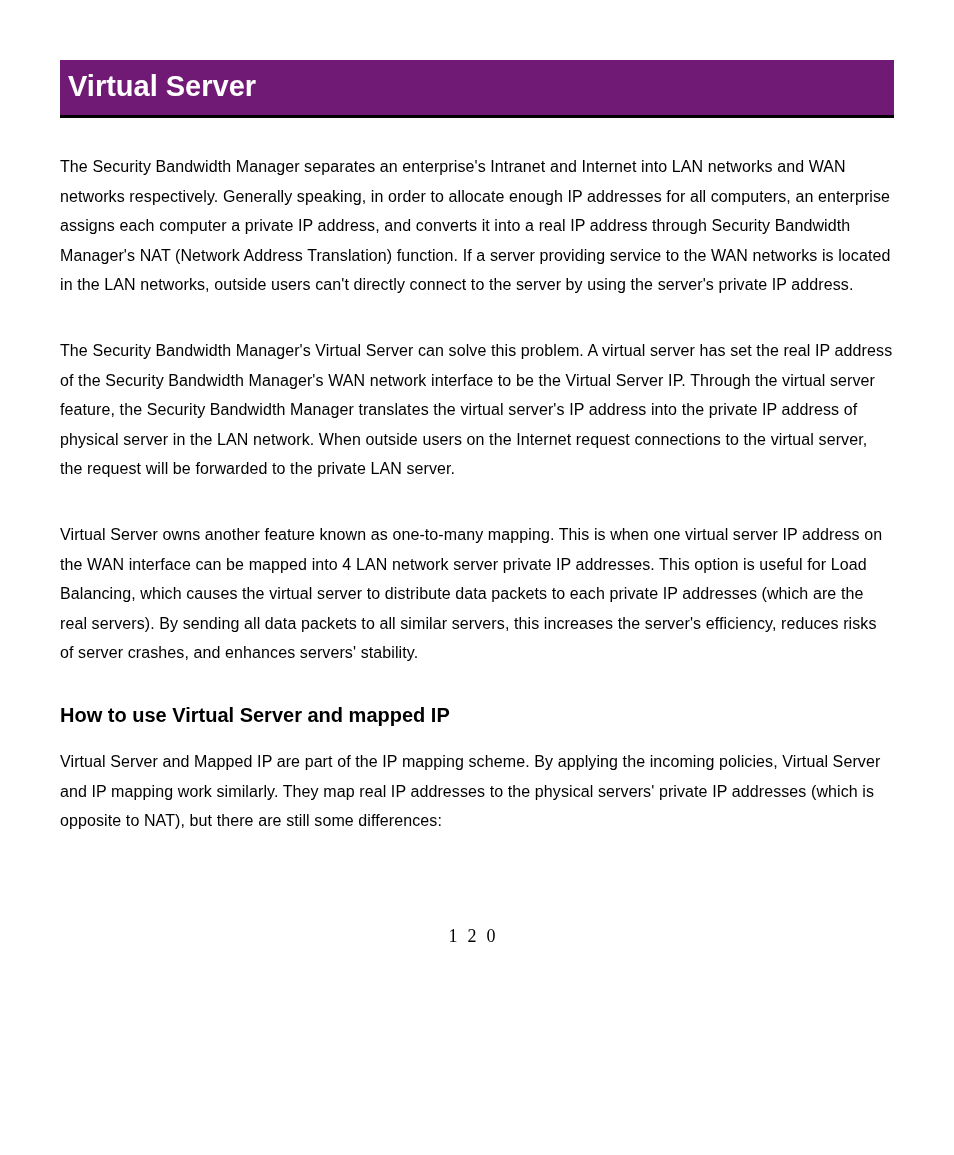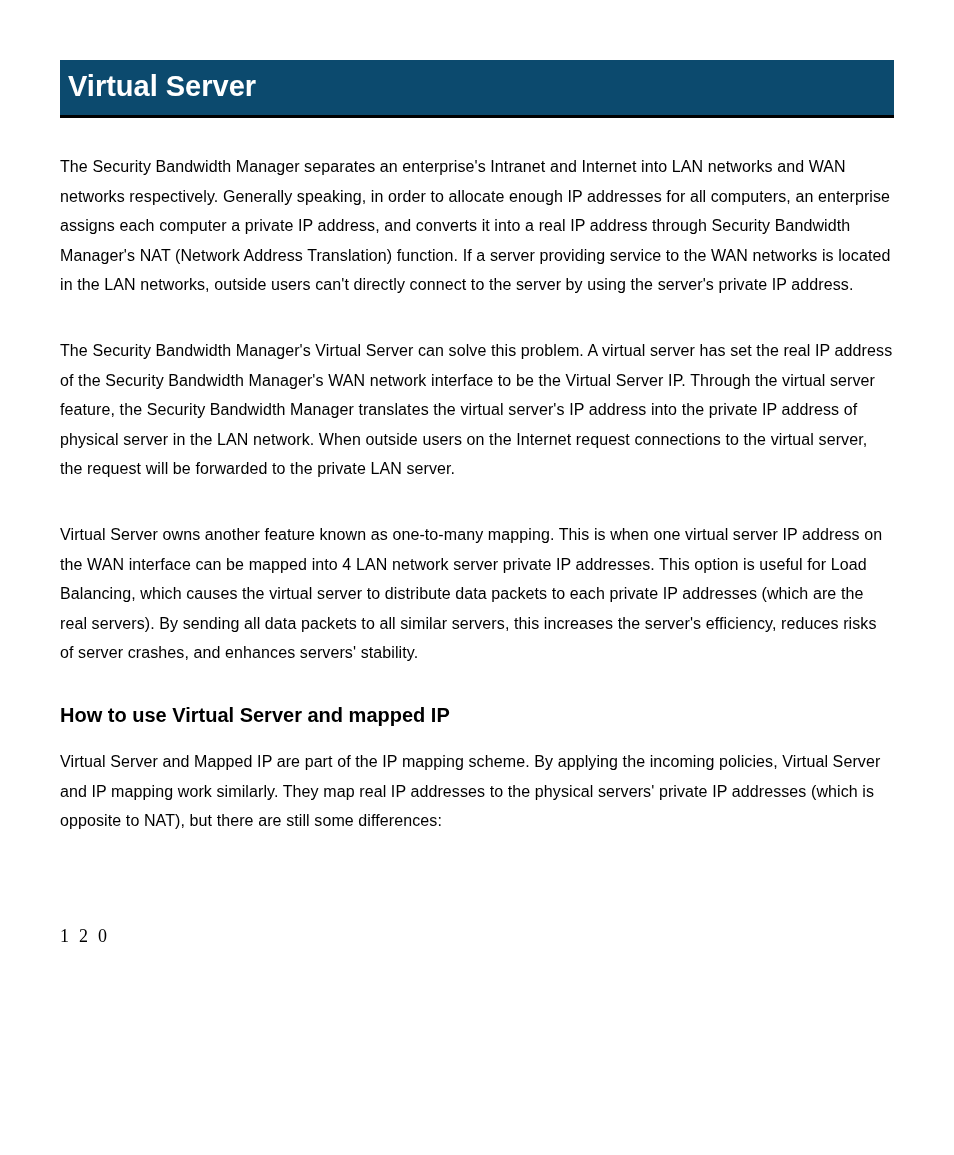--- a/index.html
+++ b/index.html
@@ -8,41 +8,42 @@
     background: #ffffff;
     width: 954px;
   }
   body {
     font-family: Arial, Helvetica, sans-serif;
     color: #000000;
     padding: 60px 60px 40px 60px;
     box-sizing: border-box;
   }
   .title-bar {
-    background: #0c4a6e;
+    background: #701a75;
     color: #ffffff;
     font-weight: bold;
     font-size: 29px;
     padding: 10px 8px 12px 8px;
     border-bottom: 3px solid #000000;
     margin-bottom: 34px;
   }
   .body-text {
     font-size: 16px;
     line-height: 1.85;
     margin-bottom: 36px;
     letter-spacing: 0.1px;
   }
   .subheading {
     font-size: 20px;
     font-weight: bold;
     margin-top: 28px;
     margin-bottom: 20px;
   }
   .page-number {
+    text-align: center;
     font-family: Georgia, 'Times New Roman', serif;
     font-size: 18px;
     letter-spacing: 10px;
     margin-top: 90px;
   }
 </style>
 </head>
 <body>
 
 <div class="title-bar">Virtual Server</div>

